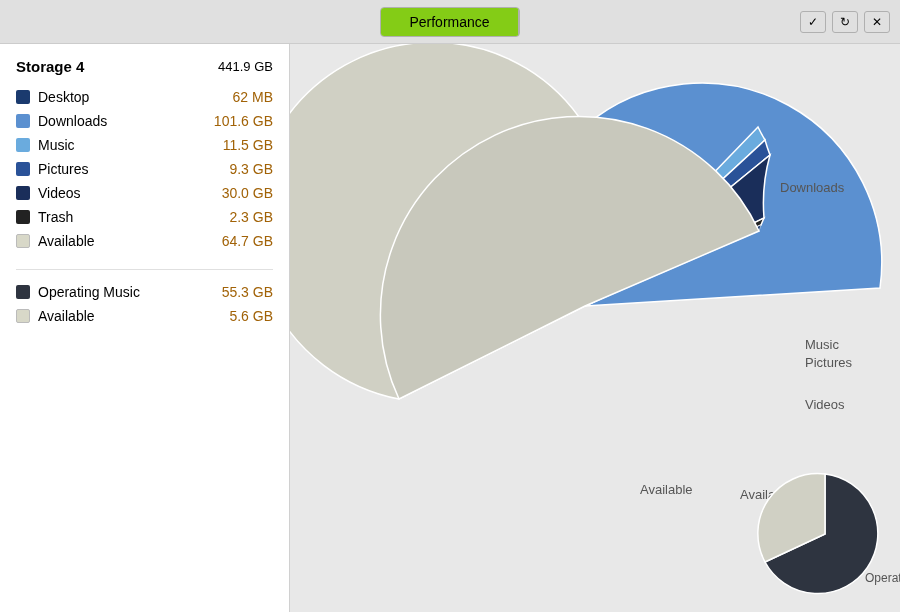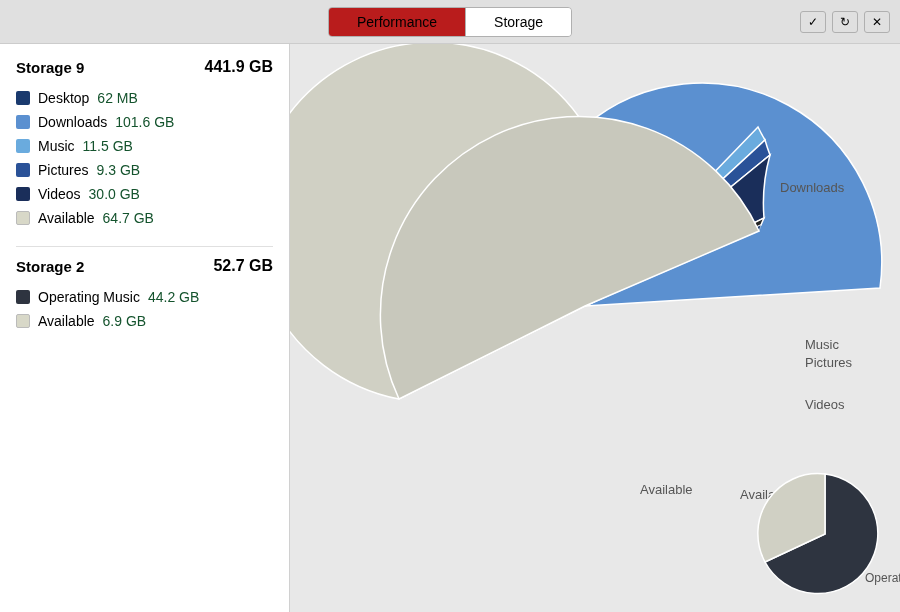--- a/index.html
+++ b/index.html
@@ -23,21 +23,21 @@
       position: relative;
     }
     .tab-group {
       display: flex;
       border: 1px solid #b0b0b0;
       border-radius: 4px;
       overflow: hidden;
     }
     .tab {
       padding: 6px 28px;
-      background: #b91c1c;
+      background: #84cc16;
       cursor: pointer;
       font-size: 14px;
       border: none;
     }
     .tab:first-child {
       border-right: 1px solid #b0b0b0;
     }
     .tab.active {
       background: #fff;
     }
@@ -86,48 +86,49 @@
       display: flex;
       justify-content: space-between;
       align-items: center;
       margin-bottom: 10px;
     }
     .storage-header-name {
       font-weight: bold;
       font-size: 15px;
     }
     .storage-header-size {
-      font-weight: bold;
-      font-size: 16px;
+      font-weight: normal;
+      font-size: 13px;
       text-align: right;
     }
 
     .storage-item {
       display: flex;
       align-items: center;
+      justify-content: space-between;
       padding: 4px 0;
       gap: 8px;
     }
     .item-left {
       display: flex;
       align-items: center;
       gap: 8px;
     }
     .color-box {
       width: 14px;
       height: 14px;
       border-radius: 2px;
       flex-shrink: 0;
     }
     .item-name {
       font-size: 14px;
     }
     .item-size {
       font-size: 14px;
-      color: #14532d;
+      color: #a16207;
     }
 
     .divider {
       height: 1px;
       background: #e0e0e0;
       margin: 10px 0;
     }
 
     
     .right-panel {
@@ -145,36 +146,35 @@
       width: 100%;
       height: 100%;
     }
   </style>
 </head>
 <body>
 
 <div class="top-bar">
   <div class="tab-group">
     <button class="tab">Performance</button>
-    <button class="tab active">Storage</button>
   </div>
   <div class="window-controls">
     <button class="win-btn">✓</button>
     <button class="win-btn">↻</button>
     <button class="win-btn">✕</button>
   </div>
 </div>
 
 <div class="main">
 
   <div class="left-panel">
 
     <div class="storage-section">
       <div class="storage-header">
-        <span class="storage-header-name">Storage 9</span>
+        <span class="storage-header-name">Storage 4</span>
         <span class="storage-header-size">441.9 GB</span>
       </div>
 
       <div class="storage-item">
         <div class="item-left">
           <div class="color-box" style="background:#1a3a6e;"></div>
           <span class="item-name">Desktop</span>
         </div>
         <span class="item-size">62 MB</span>
       </div>
@@ -205,52 +205,55 @@
       </div>
 
       <div class="storage-item">
         <div class="item-left">
           <div class="color-box" style="background:#1a2e5a;"></div>
           <span class="item-name">Videos</span>
         </div>
         <span class="item-size">30.0 GB</span>
       </div>
 
+      <div class="storage-item">
+        <div class="item-left">
+          <div class="color-box" style="background:#222222;"></div>
+          <span class="item-name">Trash</span>
+        </div>
+        <span class="item-size">2.3 GB</span>
+      </div>
 
       <div class="storage-item">
         <div class="item-left">
           <div class="color-box" style="background:#d8d8c8; border:1px solid #bbb;"></div>
           <span class="item-name">Available</span>
         </div>
         <span class="item-size">64.7 GB</span>
       </div>
     </div>
 
     <div class="divider"></div>
 
     <div class="storage-section">
-      <div class="storage-header">
-        <span class="storage-header-name">Storage 2</span>
-        <span class="storage-header-size">52.7 GB</span>
-      </div>
 
       <div class="storage-item">
         <div class="item-left">
           <div class="color-box" style="background:#2e3440;"></div>
           <span class="item-name">Operating Music</span>
         </div>
-        <span class="item-size">44.2 GB</span>
+        <span class="item-size">55.3 GB</span>
       </div>
 
       <div class="storage-item">
         <div class="item-left">
           <div class="color-box" style="background:#d8d8c8; border:1px solid #bbb;"></div>
           <span class="item-name">Available</span>
         </div>
-        <span class="item-size">6.9 GB</span>
+        <span class="item-size">5.6 GB</span>
       </div>
     </div>
 
   </div>
 
   <div class="right-panel">
     <div class="chart-container">
       <svg width="610" height="568" viewBox="0 0 610 568">
 
         <g transform="translate(295, 262)">

